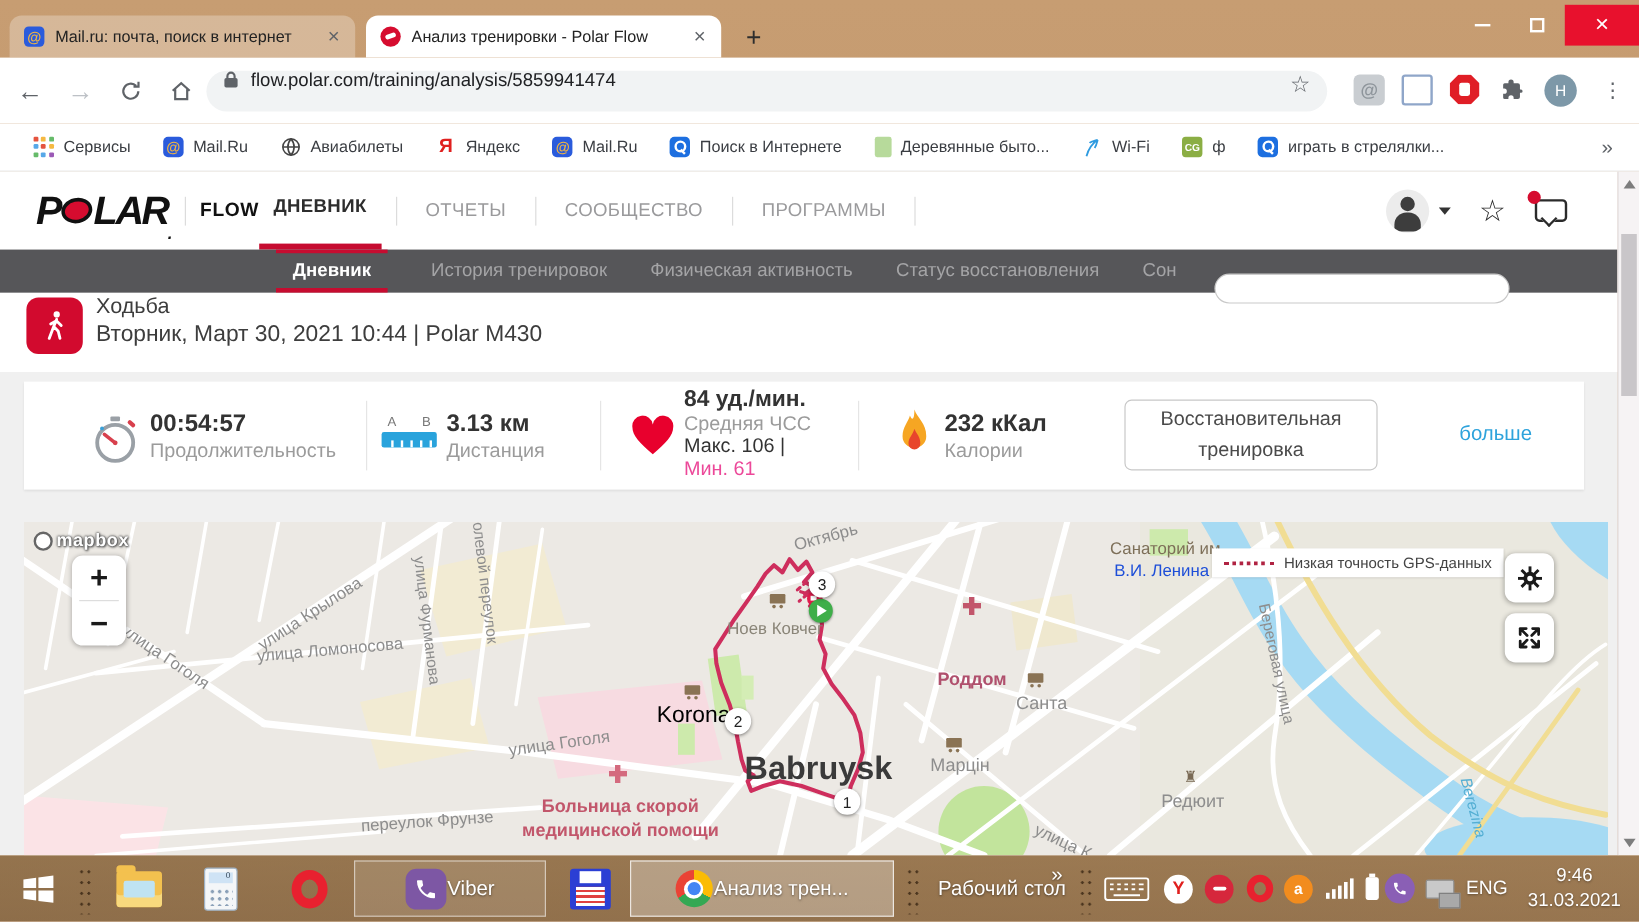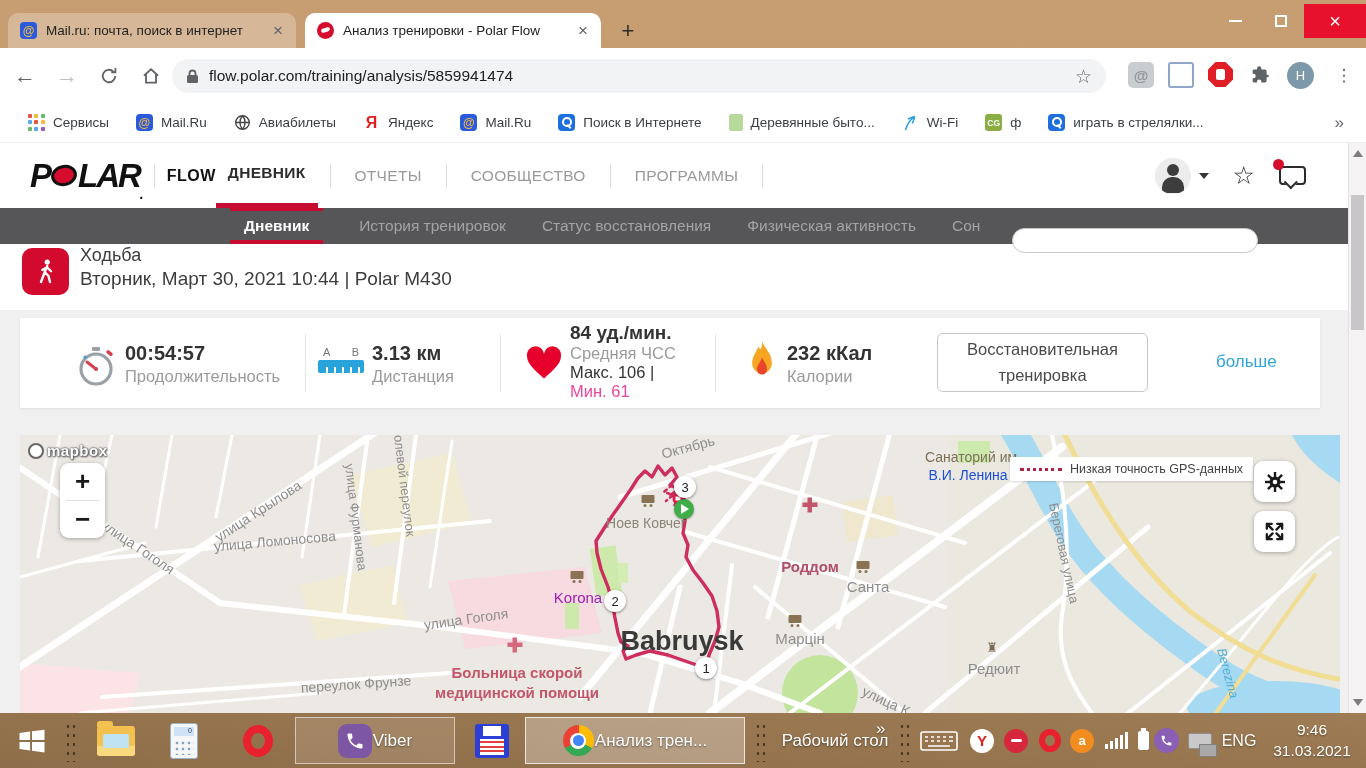--- a/index.html
+++ b/index.html
@@ -21,21 +21,21 @@
   .wincontrols{position:absolute;right:0;top:4px;height:34px;display:flex}
   .winbtn{width:46px;height:34px;display:flex;align-items:center;justify-content:center}
   .winbtn .bar{width:13px;height:2px;background:#fff}
   .winbtn .box{width:12px;height:12px;border:2px solid #fff}
   .winbtn.close{width:62px;background:#e8112d;color:#fff;font-size:20px}
 
   
   .toolbar{position:absolute;left:0;top:48px;width:1366px;height:55px;background:#fff;display:flex;align-items:center}
   .navico{width:34px;height:34px;display:flex;align-items:center;justify-content:center;color:#5f6368;font-size:22px;margin-left:8px}
   .navico.dis{color:#bdc1c6}
-  .urlbar{position:absolute;left:172px;top:11px;width:934px;height:34px;background:#f1f3f4;border-radius:17px;display:flex;align-items:center;padding:0 14px;gap:10px}
+  .urlbar{position:absolute;left:172px;top:11px;width:934px;height:34px;background:#f1f3f4;border-radius:17px;display:flex;padding:0 14px;gap:10px}
   .urltext{font-size:15.5px;color:#202124}
   .star{position:absolute;right:14px;color:#5f6368;font-size:19px}
   .ext{position:absolute;top:14px;width:26px;height:26px;display:flex;align-items:center;justify-content:center}
   .ext-mailru{left:1128px;background:#c9cdd1;border-radius:5px;color:#8e959b;font-weight:bold;font-size:15px;width:26px;height:26px}
   .ext-grid{left:1168px;width:26px;height:26px;border:2px solid #8fa6c9;border-radius:3px;background:#fff;display:grid;grid-template-columns:1fr 1fr 1fr;gap:1px;padding:2px}
   .ext-grid i{border-radius:1px}
   .ext-adb{left:1208px;width:25px;height:25px;background:#e01e26;clip-path:polygon(30% 0,70% 0,100% 30%,100% 70%,70% 100%,30% 100%,0 70%,0 30%);display:flex;align-items:center;justify-content:center}
   .hand{width:9px;height:11px;background:#fff;border-radius:2px}
   .ext-puz{left:1247px;color:#5f6368}
   .avatar-h{left:1287px;width:27px;height:27px;border-radius:50%;background:#7d98a8;color:#fff;font-size:13px}
@@ -323,22 +323,22 @@
       <div class="p-star">☆</div>
       <div class="bubble">
           <div class="dot"></div>
         </div>
     </div>
   </div>
 
   <div class="subnav">
     <div class="sn-item active">Дневник</div>
     <div class="sn-item">История тренировок</div>
+    <div class="sn-item">Физическая активность</div>
     <div class="sn-item">Статус восстановления</div>
-    <div class="sn-item">Физическая активность</div>
     <div class="sn-item">Сон</div>
   </div>
   <div class="searchbox"></div>
 
   <div class="activity">
     <div class="act-ic">
       <svg width="30" height="30" viewBox="0 0 24 24" fill="none" stroke="#fff" stroke-width="1.9" stroke-linecap="round">
           <circle cx="13" cy="4" r="2.1" fill="#fff" stroke="none"></circle>
           <path d="M13 7.2 L11 12 L8 20 M11 12 L14 15.2 L15.2 20 M12.8 8.2 L9 10.4 M12.8 8.2 L16 11.4"></path>
         </svg>
@@ -467,21 +467,21 @@
         <div class="mlabel" style="left: 238px; top: 76px; font-size: 14px; color: rgb(141, 141, 141); transform: translate(-50%, -50%) rotate(-33deg);">улица Крылова</div>
         <div class="mlabel" style="left: 255px; top: 106px; font-size: 14px; color: rgb(141, 141, 141); transform: translate(-50%, -50%) rotate(-5deg);">улица Ломоносова</div>
         <div class="mlabel" style="left: 336px; top: 82px; font-size: 13px; color: rgb(141, 141, 141); transform: translate(-50%, -50%) rotate(83deg);">улица Фурманова</div>
         <div class="mlabel" style="left: 384px; top: 46px; font-size: 13px; color: rgb(141, 141, 141); transform: translate(-50%, -50%) rotate(83deg);">Полевой переулок</div>
         <div class="mlabel" style="left: 118px; top: 112px; font-size: 14px; color: rgb(141, 141, 141); transform: translate(-50%, -50%) rotate(34deg);">улица Гоголя</div>
         <div class="mlabel" style="left: 446px; top: 184px; font-size: 14px; color: rgb(141, 141, 141); transform: translate(-50%, -50%) rotate(-8deg);">улица Гоголя</div>
         <div class="mlabel" style="left: 336px; top: 249px; font-size: 14px; color: rgb(141, 141, 141); transform: translate(-50%, -50%) rotate(-4deg);">переулок Фрунзе</div>
         <div class="mlabel" style="left: 497px; top: 237px; font-size: 15px; color: rgb(194, 86, 107); font-weight: 700; transform: translate(-50%, -50%) rotate(0deg);">Больница скорой</div>
         <div class="mlabel" style="left: 497px; top: 257px; font-size: 15px; color: rgb(194, 86, 107); font-weight: 700; transform: translate(-50%, -50%) rotate(0deg);">медицинской помощи</div>
         <div class="mlabel" style="left: 626px; top: 88px; font-size: 14px; color: rgb(138, 133, 120); transform: translate(-50%, -50%) rotate(0deg);">Ноев Ковчег</div>
-        <div class="mlabel" style="left: 558px; top: 162px; font-size: 15px; color: #a21caf; transform: translate(-50%, -50%) rotate(0deg);">Korona</div>
+        <div class="mlabel" style="left: 558px; top: 162px; font-size: 19px; color: #000000; transform: translate(-50%, -50%) rotate(0deg);">Korona</div>
         <div class="mlabel" style="left: 662px; top: 206px; font-size: 27px; color: rgb(58, 58, 58); font-weight: 700; transform: translate(-50%, -50%) rotate(0deg);">Babruysk</div>
         <div class="mlabel" style="left: 780px; top: 203px; font-size: 15px; color: rgb(141, 141, 141); transform: translate(-50%, -50%) rotate(0deg);">Марцін</div>
         <div class="mlabel" style="left: 790px; top: 95px; font-size: 15px; color: rgb(176, 80, 109); font-weight: 700; transform: translate(-50%, -50%) rotate(0deg); margin-top: 36px;">Роддом</div>
         <div class="mlabel" style="left: 848px; top: 151px; font-size: 15px; color: rgb(141, 141, 141); transform: translate(-50%, -50%) rotate(0deg);">Санта</div>
         <div class="mlabel" style="left: 953px; top: 22px; font-size: 14px; color: rgb(125, 111, 88); transform: translate(-50%, -50%) rotate(0deg);">Санаторий им.</div>
         <div class="mlabel" style="left: 948px; top: 40px; font-size: 14px; color: #1d4ed8; transform: translate(-50%, -50%) rotate(0deg);">В.И. Ленина</div>
         <div class="mlabel" style="left: 974px; top: 233px; font-size: 15px; color: rgb(141, 141, 141); transform: translate(-50%, -50%) rotate(0deg);">Редюит</div>
         <div class="mlabel" style="left: 1044px; top: 118px; font-size: 13px; color: rgb(141, 141, 141); transform: translate(-50%, -50%) rotate(78deg);">Береговая улица</div>
         <div class="mlabel" style="left: 668px; top: 12px; font-size: 14px; color: rgb(141, 141, 141); transform: translate(-50%, -50%) rotate(-15deg);">Октябрь</div>
         <div class="mlabel" style="left: 1208px; top: 238px; font-size: 13px; color: rgb(83, 174, 211); font-style: italic; transform: translate(-50%, -50%) rotate(75deg);">Berezina</div>

